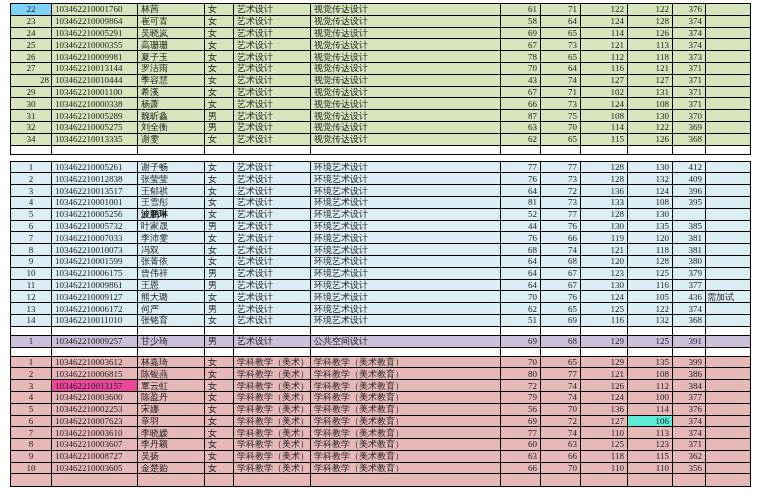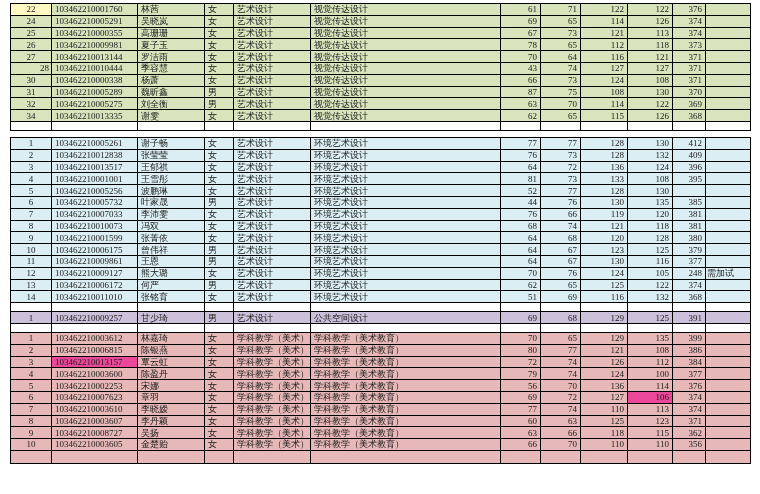--- a/index.html
+++ b/index.html
@@ -43,34 +43,48 @@
         <col style="width: 190px;">
         <col style="width: 40px;">
         <col style="width: 40px;">
         <col style="width: 47px;">
         <col style="width: 45px;">
         <col style="width: 33px;">
         <col style="width: 45px;">
       </colgroup>
       <tbody>
         <tr>
-          <td class="c-no" style="background: #fef9c3;">22</td>
+          <td class="c-no" style="background: #7dd3fc;">22</td>
           <td class="c-id" style="background: rgb(215, 228, 188);">103462210001760</td>
           <td class="c-name" style="background: rgb(215, 228, 188);">林茜</td>
           <td class="c-gender" style="background: rgb(215, 228, 188);">女</td>
           <td class="c-major" style="background: rgb(215, 228, 188);">艺术设计</td>
           <td class="c-spec" style="background: rgb(215, 228, 188);">视觉传达设计</td>
           <td class="c-s1" style="background: rgb(215, 228, 188);">61</td>
           <td class="c-s2" style="background: rgb(215, 228, 188);">71</td>
           <td class="c-s3" style="background: rgb(215, 228, 188);">122</td>
           <td class="c-s4" style="background: rgb(215, 228, 188);">122</td>
           <td class="c-total" style="background: rgb(215, 228, 188);">376</td>
           <td class="c-remark" style="background: rgb(215, 228, 188);"></td>
         </tr>
         <tr>
+          <td class="c-no" style="background: rgb(215, 228, 188);">23</td>
+          <td class="c-id" style="background: rgb(215, 228, 188);">103462210009864</td>
+          <td class="c-name" style="background: rgb(215, 228, 188);">崔可青</td>
+          <td class="c-gender" style="background: rgb(215, 228, 188);">女</td>
+          <td class="c-major" style="background: rgb(215, 228, 188);">艺术设计</td>
+          <td class="c-spec" style="background: rgb(215, 228, 188);">视觉传达设计</td>
+          <td class="c-s1" style="background: rgb(215, 228, 188);">58</td>
+          <td class="c-s2" style="background: rgb(215, 228, 188);">64</td>
+          <td class="c-s3" style="background: rgb(215, 228, 188);">124</td>
+          <td class="c-s4" style="background: rgb(215, 228, 188);">128</td>
+          <td class="c-total" style="background: rgb(215, 228, 188);">374</td>
+          <td class="c-remark" style="background: rgb(215, 228, 188);"></td>
+        </tr>
+        <tr>
           <td class="c-no" style="background: rgb(215, 228, 188);">24</td>
           <td class="c-id" style="background: rgb(215, 228, 188);">103462210005291</td>
           <td class="c-name" style="background: rgb(215, 228, 188);">吴晓岚</td>
           <td class="c-gender" style="background: rgb(215, 228, 188);">女</td>
           <td class="c-major" style="background: rgb(215, 228, 188);">艺术设计</td>
           <td class="c-spec" style="background: rgb(215, 228, 188);">视觉传达设计</td>
           <td class="c-s1" style="background: rgb(215, 228, 188);">69</td>
           <td class="c-s2" style="background: rgb(215, 228, 188);">65</td>
           <td class="c-s3" style="background: rgb(215, 228, 188);">114</td>
           <td class="c-s4" style="background: rgb(215, 228, 188);">126</td>
@@ -123,20 +137,34 @@
           <td class="c-no" style="background: rgb(215, 228, 188); text-align: right;">28</td>
           <td class="c-id" style="background: rgb(215, 228, 188);">103462210010444</td>
           <td class="c-name" style="background: rgb(215, 228, 188);">季容慧</td>
           <td class="c-gender" style="background: rgb(215, 228, 188);">女</td>
           <td class="c-major" style="background: rgb(215, 228, 188);">艺术设计</td>
           <td class="c-spec" style="background: rgb(215, 228, 188);">视觉传达设计</td>
           <td class="c-s1" style="background: rgb(215, 228, 188);">43</td>
           <td class="c-s2" style="background: rgb(215, 228, 188);">74</td>
           <td class="c-s3" style="background: rgb(215, 228, 188);">127</td>
           <td class="c-s4" style="background: rgb(215, 228, 188);">127</td>
+          <td class="c-total" style="background: rgb(215, 228, 188);">371</td>
+          <td class="c-remark" style="background: rgb(215, 228, 188);"></td>
+        </tr>
+        <tr>
+          <td class="c-no" style="background: rgb(215, 228, 188);">29</td>
+          <td class="c-id" style="background: rgb(215, 228, 188);">103462210001100</td>
+          <td class="c-name" style="background: rgb(215, 228, 188);">希溪</td>
+          <td class="c-gender" style="background: rgb(215, 228, 188);">女</td>
+          <td class="c-major" style="background: rgb(215, 228, 188);">艺术设计</td>
+          <td class="c-spec" style="background: rgb(215, 228, 188);">视觉传达设计</td>
+          <td class="c-s1" style="background: rgb(215, 228, 188);">67</td>
+          <td class="c-s2" style="background: rgb(215, 228, 188);">71</td>
+          <td class="c-s3" style="background: rgb(215, 228, 188);">102</td>
+          <td class="c-s4" style="background: rgb(215, 228, 188);">131</td>
           <td class="c-total" style="background: rgb(215, 228, 188);">371</td>
           <td class="c-remark" style="background: rgb(215, 228, 188);"></td>
         </tr>
         <tr>
           <td class="c-no" style="background: rgb(215, 228, 188);">30</td>
           <td class="c-id" style="background: rgb(215, 228, 188);">103462210000338</td>
           <td class="c-name" style="background: rgb(215, 228, 188);">杨萧</td>
           <td class="c-gender" style="background: rgb(215, 228, 188);">女</td>
           <td class="c-major" style="background: rgb(215, 228, 188);">艺术设计</td>
           <td class="c-spec" style="background: rgb(215, 228, 188);">视觉传达设计</td>
@@ -260,21 +288,21 @@
           <td class="c-s1" style="background: rgb(218, 238, 243);">81</td>
           <td class="c-s2" style="background: rgb(218, 238, 243);">73</td>
           <td class="c-s3" style="background: rgb(218, 238, 243);">133</td>
           <td class="c-s4" style="background: rgb(218, 238, 243);">108</td>
           <td class="c-total" style="background: rgb(218, 238, 243);">395</td>
           <td class="c-remark" style="background: rgb(218, 238, 243);"></td>
         </tr>
         <tr>
           <td class="c-no" style="background: rgb(218, 238, 243);">5</td>
           <td class="c-id" style="background: rgb(218, 238, 243);">103462210005256</td>
-          <td class="c-name" style="background: rgb(218, 238, 243);">波鹏琳</td>
+          <td class="c-name" style="background: rgb(218, 238, 243); font-weight: bold;">波鹏琳</td>
           <td class="c-gender" style="background: rgb(218, 238, 243);">女</td>
           <td class="c-major" style="background: rgb(218, 238, 243);">艺术设计</td>
           <td class="c-spec" style="background: rgb(218, 238, 243);">环境艺术设计</td>
           <td class="c-s1" style="background: rgb(218, 238, 243);">52</td>
           <td class="c-s2" style="background: rgb(218, 238, 243);">77</td>
           <td class="c-s3" style="background: rgb(218, 238, 243);">128</td>
           <td class="c-s4" style="background: rgb(218, 238, 243);">130</td>
           <td class="c-total" style="background: rgb(218, 238, 243); padding-left: 32px;">387</td>
           <td class="c-remark" style="background: rgb(218, 238, 243);"></td>
         </tr>
@@ -366,21 +394,21 @@
           <td class="c-no" style="background: rgb(218, 238, 243);">12</td>
           <td class="c-id" style="background: rgb(218, 238, 243);">103462210009127</td>
           <td class="c-name" style="background: rgb(218, 238, 243);">熊大璐</td>
           <td class="c-gender" style="background: rgb(218, 238, 243);">女</td>
           <td class="c-major" style="background: rgb(218, 238, 243);">艺术设计</td>
           <td class="c-spec" style="background: rgb(218, 238, 243);">环境艺术设计</td>
           <td class="c-s1" style="background: rgb(218, 238, 243);">70</td>
           <td class="c-s2" style="background: rgb(218, 238, 243);">76</td>
           <td class="c-s3" style="background: rgb(218, 238, 243);">124</td>
           <td class="c-s4" style="background: rgb(218, 238, 243);">105</td>
-          <td class="c-total" style="background: rgb(218, 238, 243);">248</td>
+          <td class="c-total" style="background: rgb(218, 238, 243);">436</td>
           <td class="c-remark" style="background: rgb(218, 238, 243);">需加试</td>
         </tr>
         <tr>
           <td class="c-no" style="background: rgb(218, 238, 243);">13</td>
           <td class="c-id" style="background: rgb(218, 238, 243);">103462210006172</td>
           <td class="c-name" style="background: rgb(218, 238, 243);">何严</td>
           <td class="c-gender" style="background: rgb(218, 238, 243);">男</td>
           <td class="c-major" style="background: rgb(218, 238, 243);">艺术设计</td>
           <td class="c-spec" style="background: rgb(218, 238, 243);">环境艺术设计</td>
           <td class="c-s1" style="background: rgb(218, 238, 243);">62</td>
@@ -523,21 +551,21 @@
         <tr>
           <td class="c-no" style="background: rgb(230, 184, 183);">6</td>
           <td class="c-id" style="background: rgb(230, 184, 183);">103462210007623</td>
           <td class="c-name" style="background: rgb(230, 184, 183);">章羽</td>
           <td class="c-gender" style="background: rgb(230, 184, 183);">女</td>
           <td class="c-major" style="background: rgb(230, 184, 183);">学科教学（美术）</td>
           <td class="c-spec" style="background: rgb(230, 184, 183);">学科教学（美术教育）</td>
           <td class="c-s1" style="background: rgb(230, 184, 183);">69</td>
           <td class="c-s2" style="background: rgb(230, 184, 183);">72</td>
           <td class="c-s3" style="background: rgb(230, 184, 183);">127</td>
-          <td class="c-s4" style="background: #ec4899;">106</td>
+          <td class="c-s4" style="background: #5eead4;">106</td>
           <td class="c-total" style="background: rgb(230, 184, 183);">374</td>
           <td class="c-remark" style="background: rgb(230, 184, 183);"></td>
         </tr>
         <tr>
           <td class="c-no" style="background: rgb(230, 184, 183);">7</td>
           <td class="c-id" style="background: rgb(230, 184, 183);">103462210003610</td>
           <td class="c-name" style="background: rgb(230, 184, 183);">李晓嫒</td>
           <td class="c-gender" style="background: rgb(230, 184, 183);">女</td>
           <td class="c-major" style="background: rgb(230, 184, 183);">学科教学（美术）</td>
           <td class="c-spec" style="background: rgb(230, 184, 183);">学科教学（美术教育）</td>

